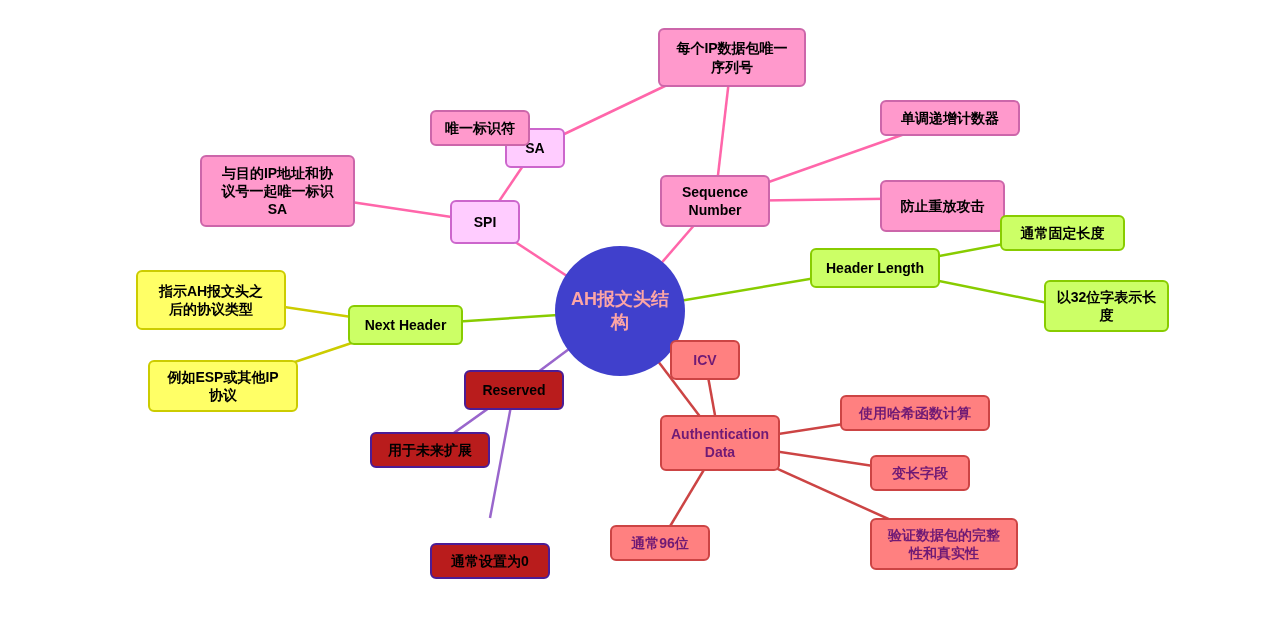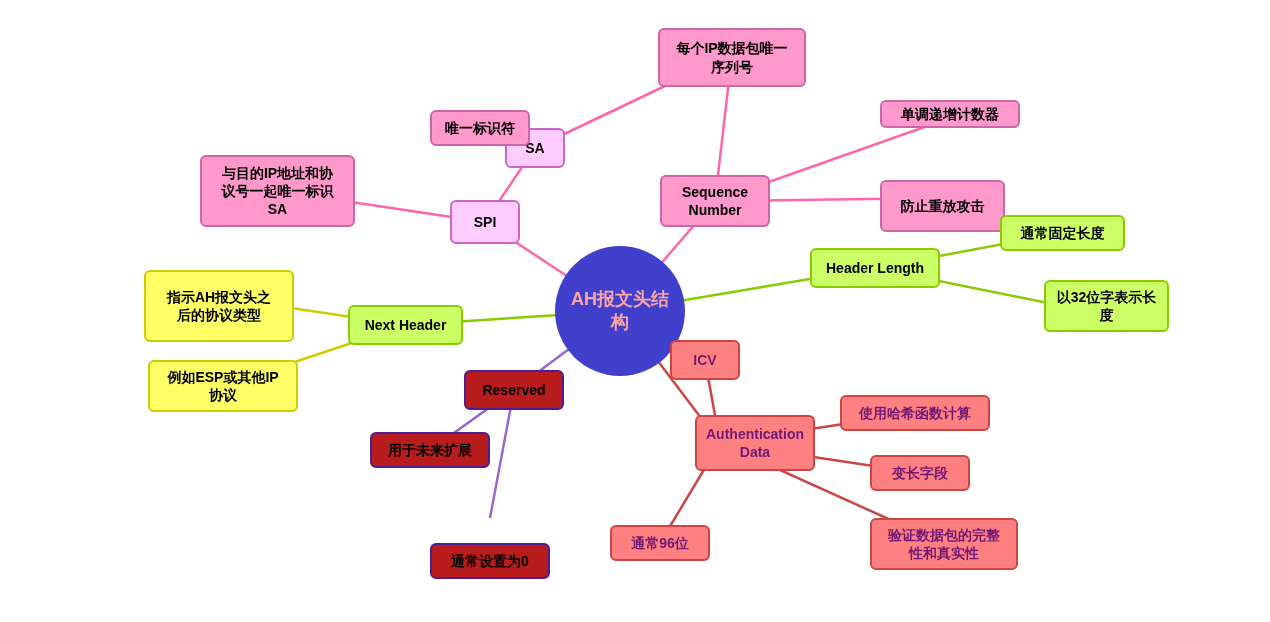--- a/index.html
+++ b/index.html
@@ -110,34 +110,34 @@
   <div id="nodes-container">
       <div class="node node-center" style="left: 555px; top: 246px; width: 130px; height: 130px;">AH报文头结构</div>
       <div class="node node-lightpink" style="left: 450px; top: 200px; width: 70px; height: 44px; white-space: pre-line;">SPI</div>
       <div class="node node-lightpink" style="left: 505px; top: 128px; width: 60px; height: 40px; white-space: pre-line;">SA</div>
       <div class="node node-pink" style="left: 660px; top: 175px; width: 110px; height: 52px; white-space: pre-line;">Sequence
 Number</div>
       <div class="node node-green" style="left: 810px; top: 248px; width: 130px; height: 40px; white-space: pre-line;">Header Length</div>
       <div class="node node-green" style="left: 348px; top: 305px; width: 115px; height: 40px; white-space: pre-line;">Next Header</div>
       <div class="node node-purple" style="left: 464px; top: 370px; width: 100px; height: 40px; white-space: pre-line;">Reserved</div>
       <div class="node node-salmon" style="left: 670px; top: 340px; width: 70px; height: 40px; white-space: pre-line;">ICV</div>
-      <div class="node node-salmon" style="left: 660px; top: 415px; width: 120px; height: 56px; white-space: pre-line; margin-left: 35px;">Authentication
+      <div class="node node-salmon" style="left: 660px; top: 415px; width: 120px; height: 56px; white-space: pre-line;">Authentication
 Data</div>
       <div class="node node-pink" style="left: 430px; top: 110px; width: 100px; height: 36px; white-space: pre-line;">唯一标识符</div>
       <div class="node node-pink" style="left: 200px; top: 155px; width: 155px; height: 72px; white-space: pre-line;">与目的IP地址和协
 议号一起唯一标识
 SA</div>
       <div class="node node-pink" style="left: 658px; top: 28px; width: 148px; height: 59px; white-space: pre-line;">每个IP数据包唯一
 序列号</div>
-      <div class="node node-pink" style="left: 880px; top: 100px; width: 140px; height: 28px; white-space: pre-line;">单调递增计数器</div>
+      <div class="node node-pink" style="left: 880px; top: 100px; width: 140px; height: 36px; white-space: pre-line;">单调递增计数器</div>
       <div class="node node-pink" style="left: 880px; top: 180px; width: 125px; height: 52px; white-space: pre-line;">防止重放攻击</div>
       <div class="node node-green" style="left: 1000px; top: 215px; width: 125px; height: 36px; white-space: pre-line;">通常固定长度</div>
       <div class="node node-green" style="left: 1000px; top: 280px; width: 125px; height: 52px; white-space: pre-line; margin-left: 44px;">以32位字表示长
 度</div>
-      <div class="node node-yellow" style="left: 144px; top: 270px; width: 150px; height: 72px; white-space: pre-line;">指示AH报文头之
+      <div class="node node-yellow" style="left: 136px; top: 270px; width: 150px; height: 60px; white-space: pre-line;">指示AH报文头之
 后的协议类型</div>
       <div class="node node-yellow" style="left: 148px; top: 360px; width: 150px; height: 52px; white-space: pre-line;">例如ESP或其他IP
 协议</div>
       <div class="node node-purple" style="left: 370px; top: 432px; width: 120px; height: 36px; white-space: pre-line;">用于未来扩展</div>
       <div class="node node-purple" style="left: 430px; top: 500px; width: 120px; height: 36px; white-space: pre-line; margin-top: 43px;">通常设置为0</div>
       <div class="node node-salmon" style="left: 840px; top: 395px; width: 150px; height: 36px; white-space: pre-line;">使用哈希函数计算</div>
       <div class="node node-salmon" style="left: 870px; top: 455px; width: 100px; height: 36px; white-space: pre-line;">变长字段</div>
       <div class="node node-salmon" style="left: 610px; top: 525px; width: 100px; height: 36px; white-space: pre-line;">通常96位</div>
       <div class="node node-salmon" style="left: 870px; top: 518px; width: 148px; height: 52px; white-space: pre-line;">验证数据包的完整
 性和真实性</div>

